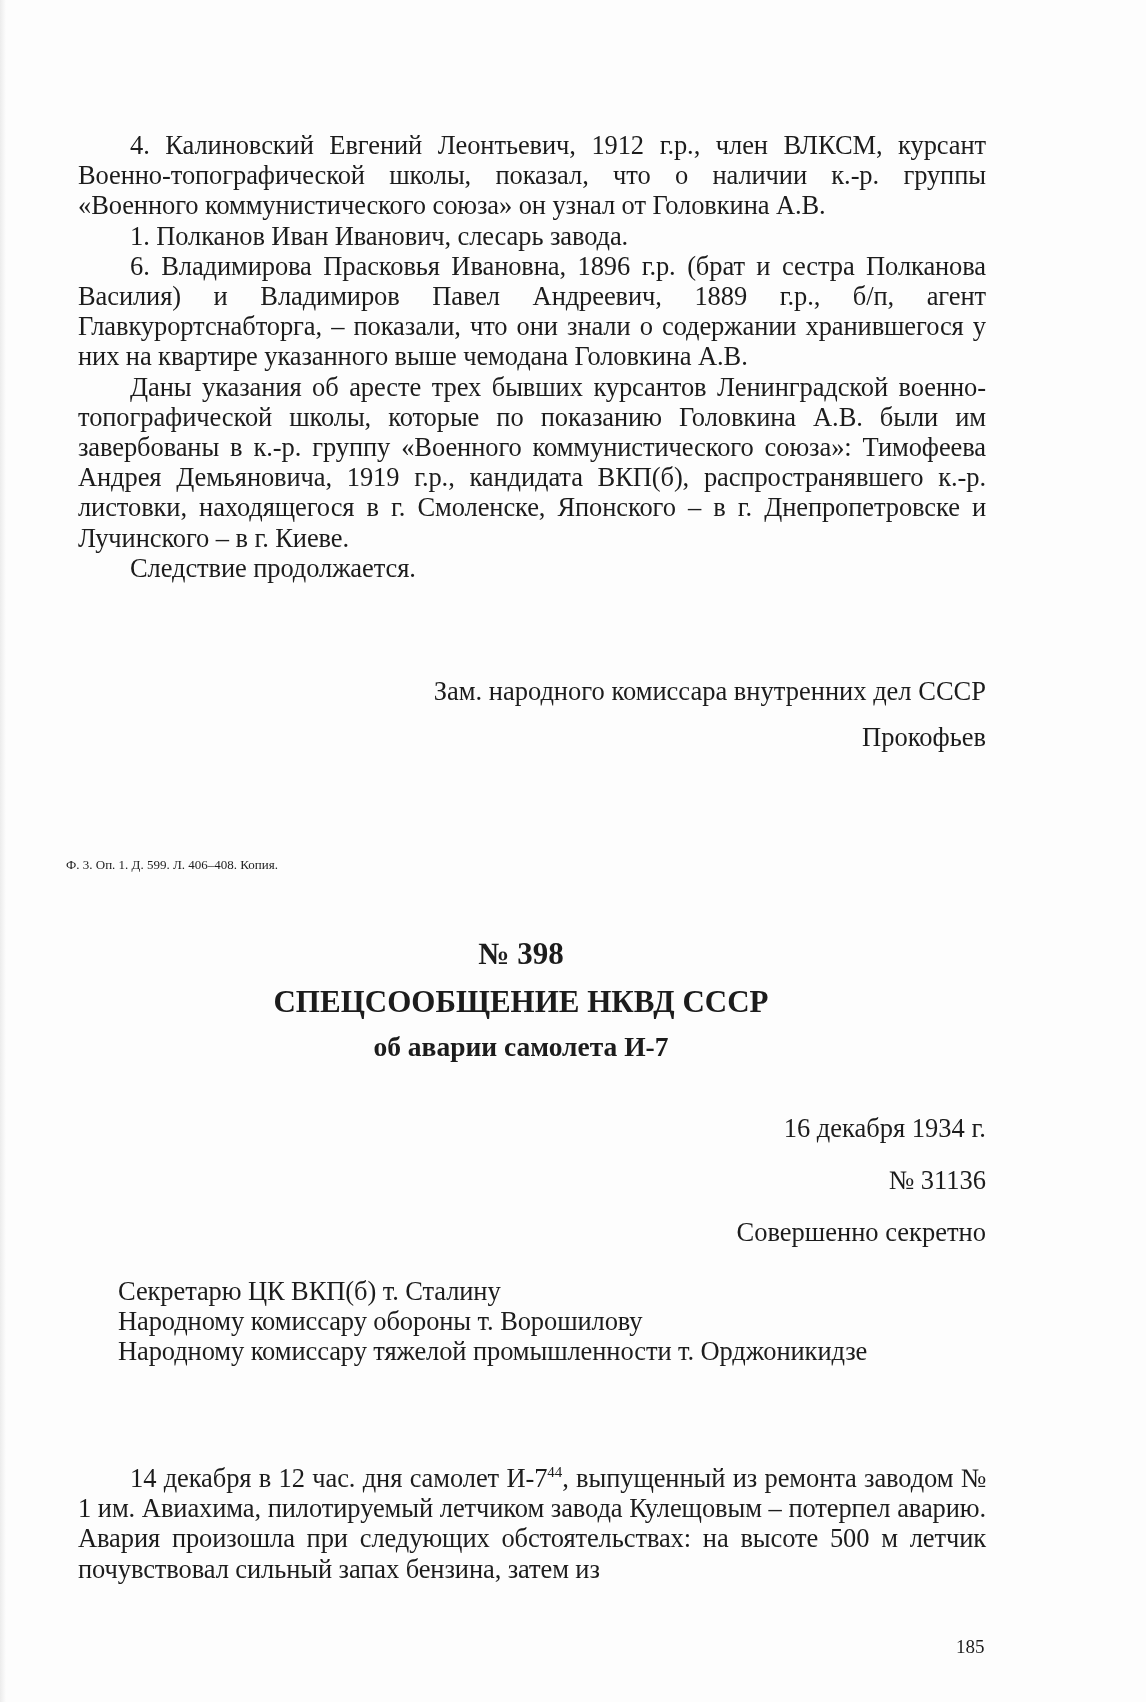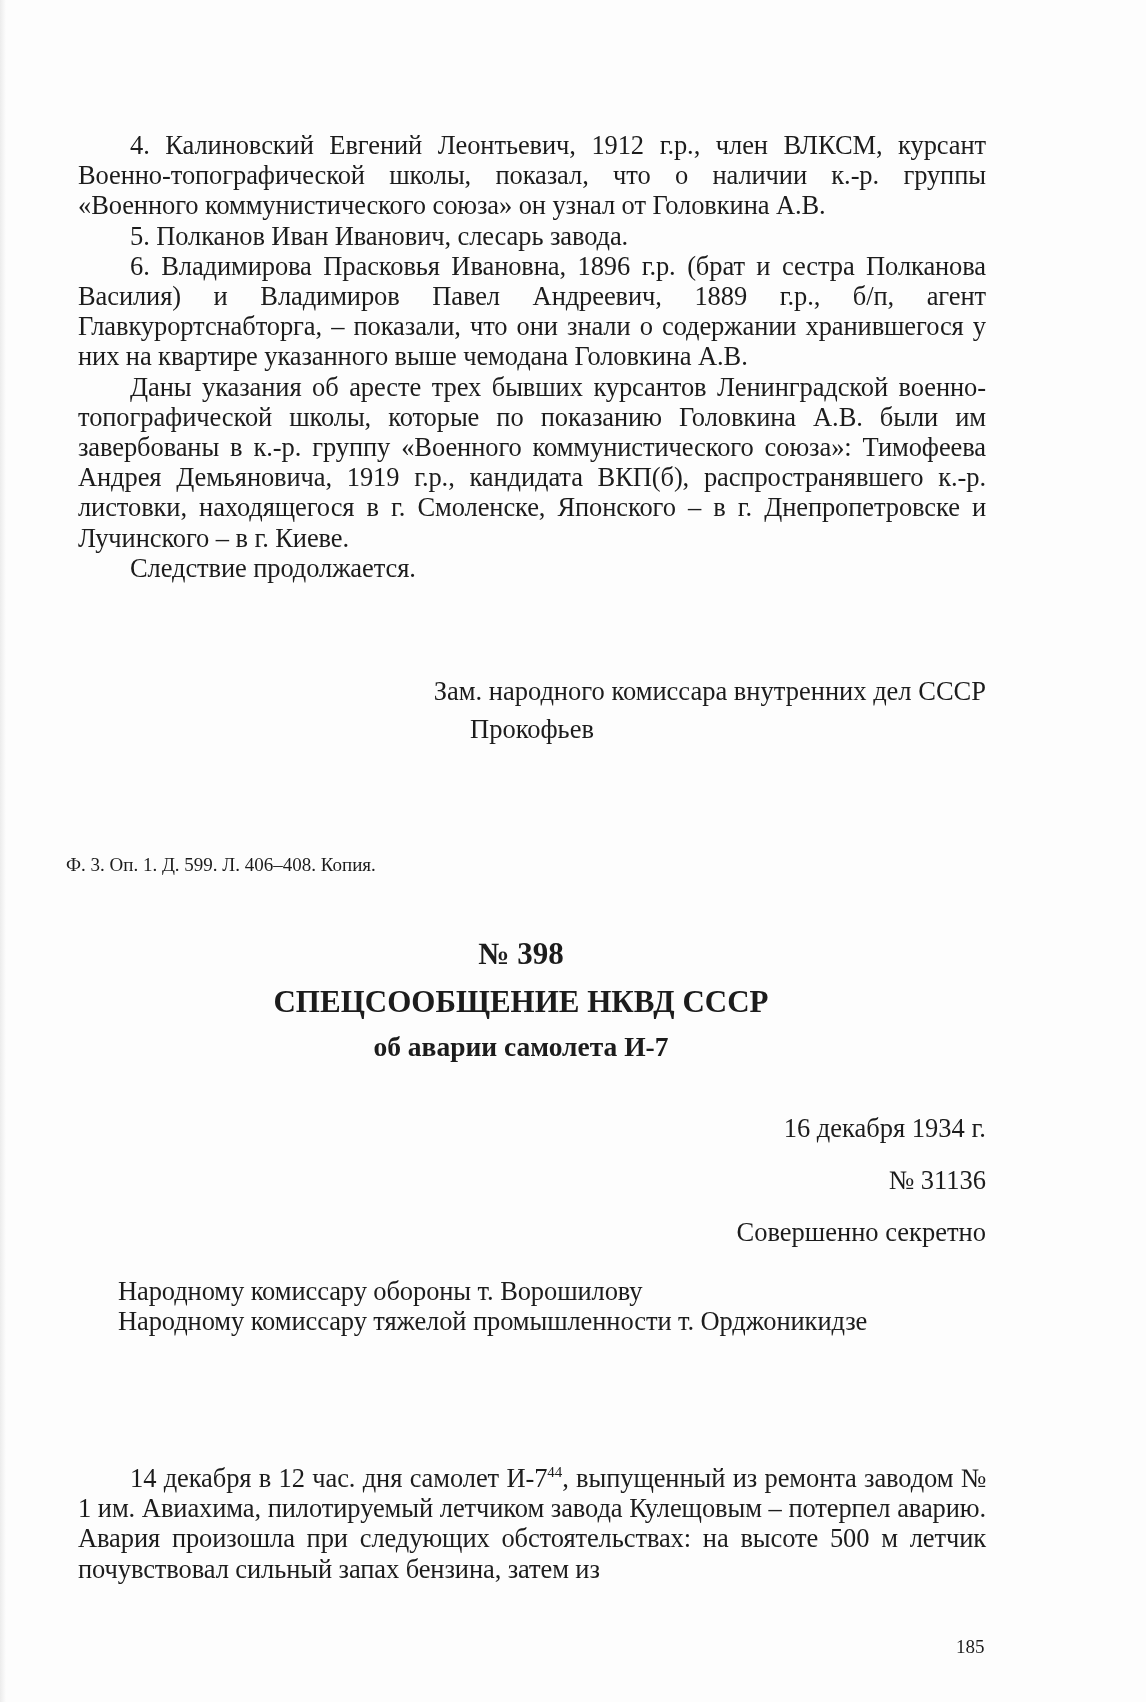--- a/index.html
+++ b/index.html
@@ -10,58 +10,59 @@
   }
   .page-edge { position: absolute; left: 0; top: 0; width: 6px; height: 1702px; background: linear-gradient(to right, #ececec, #fdfdfd); }
   .col { position: absolute; left: 78px; width: 908px; }
   .p {
     font-size: 26.5px; line-height: 30.2px; text-align: justify;
     text-align-last: left; margin: 0; letter-spacing: -0.1px;
   }
   .p.ind { text-indent: 52px; font-family: Liberation Serif, serif; }
   .p.noj { text-align: left; }
   .right { text-align: right; font-size: 26.5px; line-height: 30px; }
-  .src { font-size: 19px; line-height: 22px; position: absolute; left: 66px; top: 854px; }
+  .src { font-size: 13px; line-height: 22px; position: absolute; left: 66px; top: 854px; }
   .hd { position: absolute; left: 0; width: 1146px; text-align: center; font-weight: bold; padding-left: -40px; }
   .hd1 { top: 936px; font-size: 31px; left: -52px; }
   .hd2 { top: 984px; font-size: 31px; left: -52px; }
   .hd3 { top: 1031px; font-size: 27.5px; left: -52px; }
   .meta { position: absolute; right: 160px; text-align: left; font-size: 26.5px; line-height: 30px; }
   .pgnum { position: absolute; left: 956px; top: 1636px; font-size: 19px; }
   sup { font-size: 15px; vertical-align: 10px; line-height: 0; }
 </style>
 </head>
 <body>
 
 <div class="page-edge"></div>
 
 <div class="col" style="top:130px;">
   <p class="p ind">4. Калиновский Евгений Леонтьевич, 1912 г.р., член ВЛКСМ, курсант Военно-топографической школы, показал, что о наличии к.-р. группы «Военного коммунистического союза» он узнал от Головкина А.В.</p>
-  <p class="p ind">5. Полканов Иван Иванович, слесарь завода.</p>
+  <p class="p ind">1. Полканов Иван Иванович, слесарь завода.</p>
   <p class="p ind">6. Владимирова Прасковья Ивановна, 1896 г.р. (брат и сестра Полканова Василия) и Владимиров Павел Андреевич, 1889 г.р., б/п, агент Главкурортснабторга, – показали, что они знали о содержании хранившегося у них на квартире указанного выше чемодана Головкина А.В.</p>
   <p class="p ind">Даны указания об аресте трех бывших курсантов Ленинградской военно-топографической школы, которые по показанию Головкина А.В. были им завербованы в к.-р. группу «Военного коммунистического союза»: Тимофеева Андрея Демьяновича, 1919 г.р., кандидата ВКП(б), распространявшего к.-р. листовки, находящегося в г. Смоленске, Японского – в г. Днепропетровске и Лучинского – в г. Киеве.</p>
   <p class="p ind">Следствие продолжается.</p>
 </div>
 
 <div class="col right" style="top:676px;">
   <div>Зам. народного комиссара внутренних дел СССР</div>
-  <div style="margin-top:8px;text-align:center;">Прокофьев</div>
+  <div style="margin-top:16px;">Прокофьев</div>
 </div>
 
 <div class="src">Ф. 3. Оп. 1. Д. 599. Л. 406–408. Копия.</div>
 
 <div class="hd hd1">№ 398</div>
 <div class="hd hd2">СПЕЦСООБЩЕНИЕ НКВД СССР</div>
 <div class="hd hd3">об аварии самолета И-7</div>
 
 <div class="meta" style="top:1113px;">16 декабря 1934 г.</div>
 <div class="meta" style="top:1165px;">№ 31136</div>
 <div class="meta" style="top:1217px;">Совершенно секретно</div>
 
 <div class="col" style="top:1276px; left:118px;">
+  <div class="p noj">Секретарю ЦК ВКП(б) т. Сталину</div>
   <div class="p noj">Народному комиссару обороны т. Ворошилову</div>
   <div class="p noj">Народному комиссару тяжелой промышленности т. Орджоникидзе</div>
 </div>
 
 <div class="col" style="top:1463px;">
   <p class="p ind"><span>14 декабря в 12 час. дня самолет И-7</span><sup>44</sup><span>, выпущенный из ремонта заводом № 1 им. Авиахима, пилотируемый летчиком завода Кулещовым – потерпел аварию. Авария произошла при следующих обстоятельствах: на высоте 500 м летчик почувствовал сильный запах бензина, затем из</span></p>
 </div>
 
 <div class="pgnum">185</div>
 

